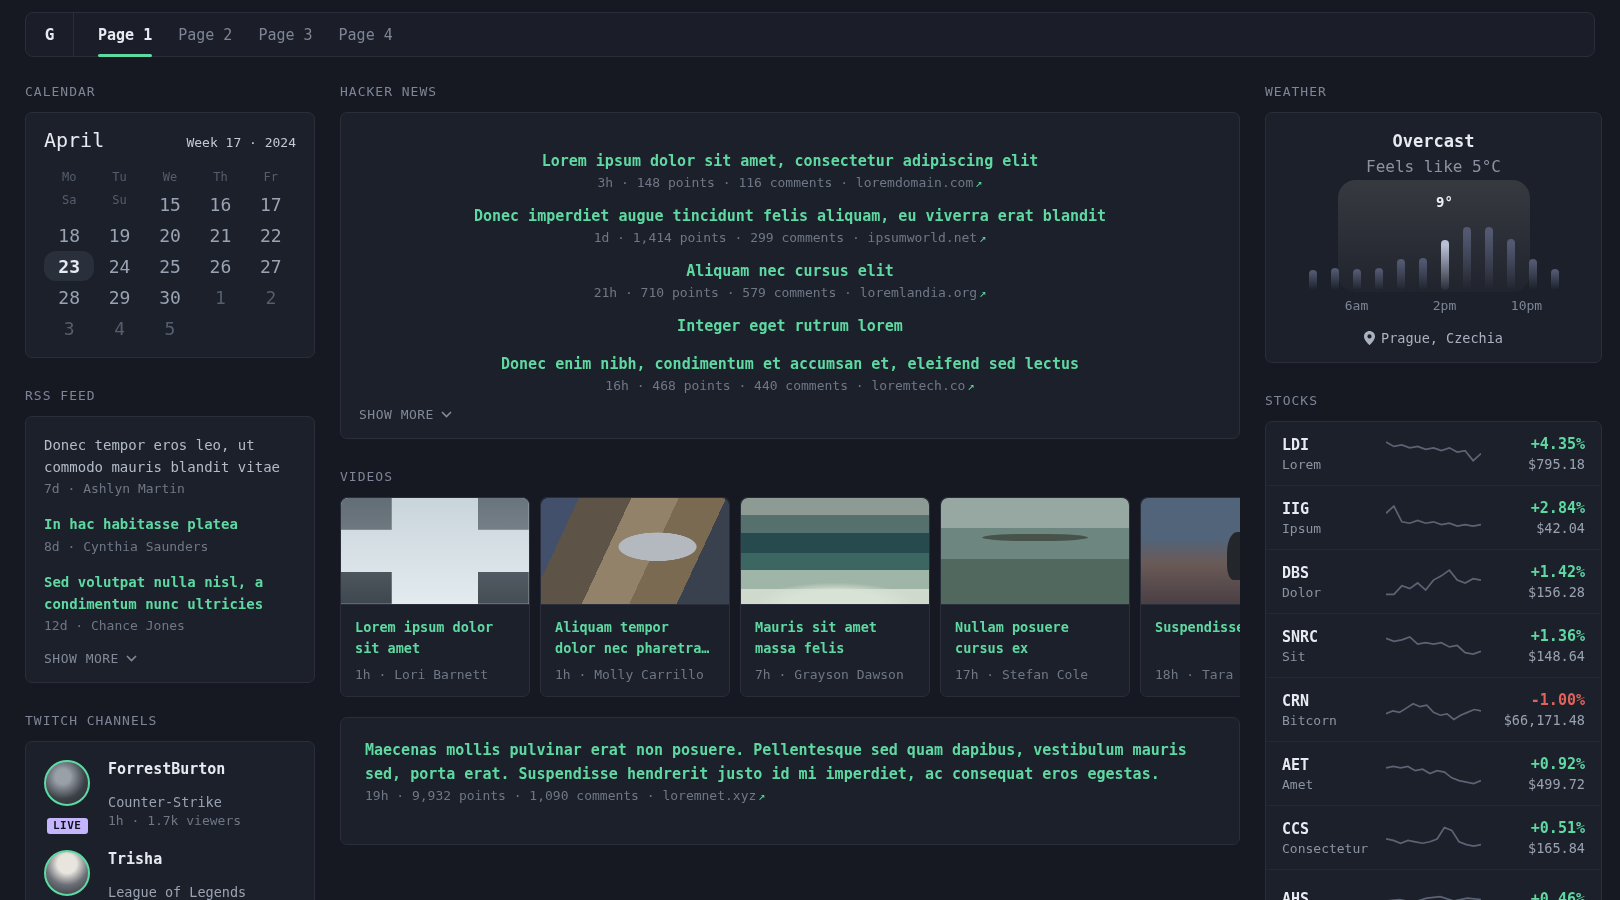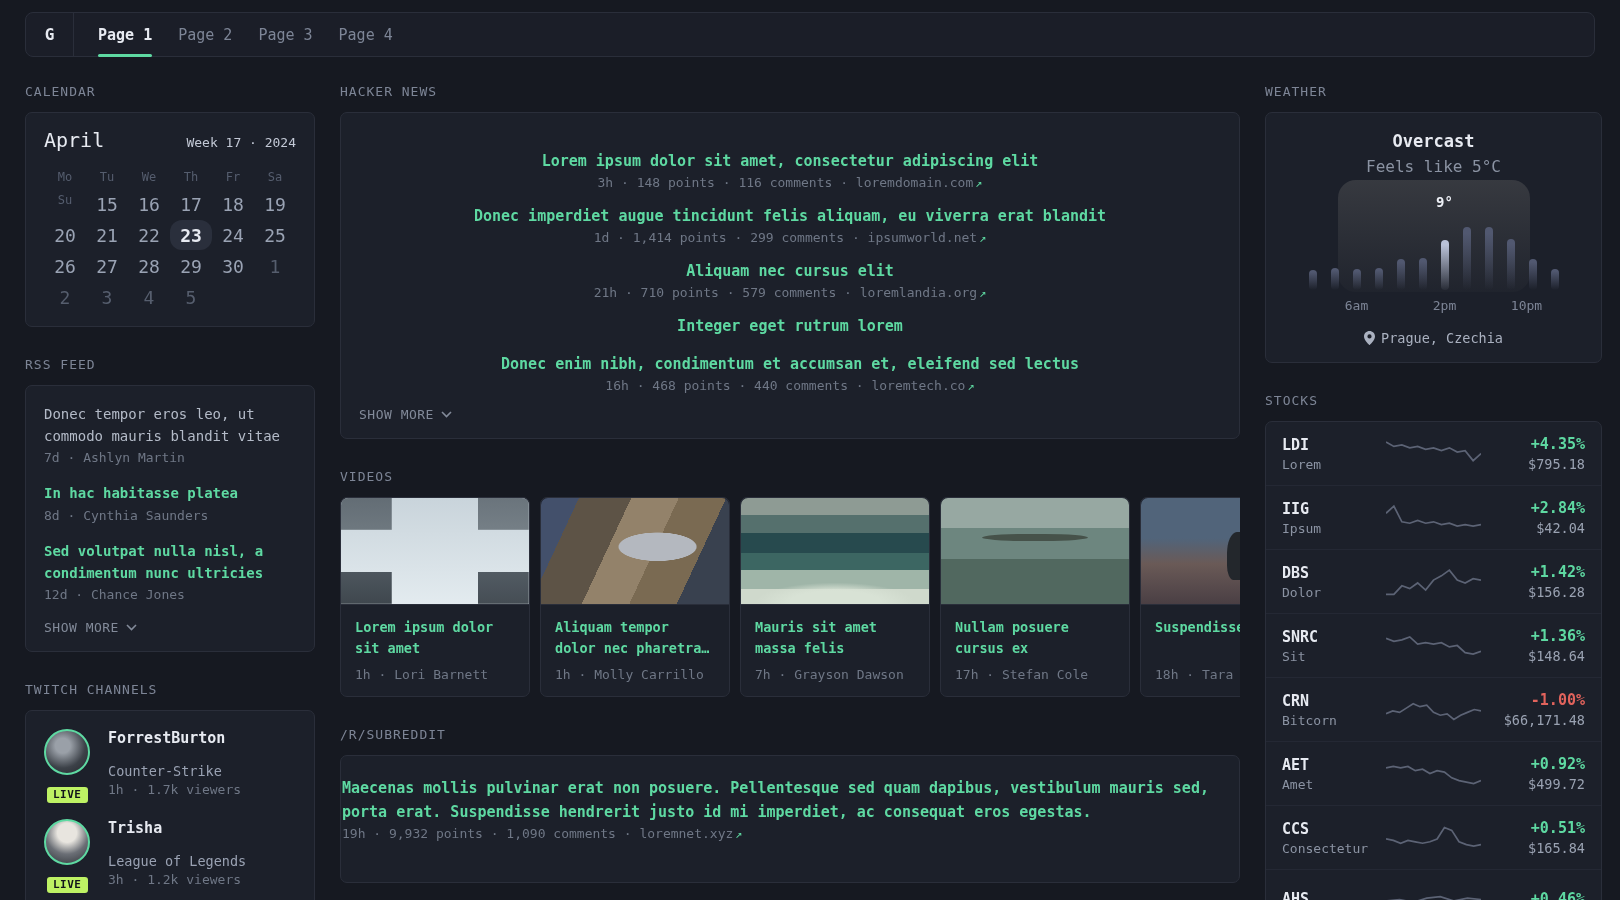--- a/index.html
+++ b/index.html
@@ -53,21 +53,21 @@
     display:flex; align-items:center; gap:7px; color:#828a99;
     font-size:13px; letter-spacing:.5px; cursor:pointer;
   }
   .chev{stroke:#828a99; fill:none; stroke-width:1.6;}
   .ext{color:var(--accent); font-size:12px; margin-left:2px;}
   
   .cal{padding:15px 18px 14px;}
   .cal-head{display:flex; justify-content:space-between; align-items:baseline;}
   .cal-month{font-size:20px; color:var(--text);}
   .cal-week{font-size:13px; color:#c3c9d6;}
-  .cal-grid{display:grid; grid-template-columns:repeat(6,1fr); margin-top:14px; row-gap:1px;}
+  .cal-grid{display:grid; grid-template-columns:repeat(5,1fr); margin-top:14px; row-gap:1px;}
   .cal-grid span{
     height:30px; display:flex; align-items:center; justify-content:center;
     font-size:18px; color:#9aa3b4;
   }
   .cal-grid .wd{color:#555d6e; font-size:12px; height:22px;}
   .cal-grid .out{color:#565e6e;}
   .cal-grid .sel{
     background:var(--sel); color:var(--text); border-radius:12px; font-weight:bold;
   }
   
@@ -82,33 +82,33 @@
   .tw-avwrap{position:relative; width:48px; flex:none;}
   .tw-av{
     width:46px; height:46px; border-radius:50%;
     border:2px solid var(--accent); background-clip:padding-box;
   }
   .tw-av.off{border-color:#9aa2b3;}
   .a1{background:radial-gradient(circle at 40% 35%, #9aa0a8 0 20%, #3c4148 60%, #23262c);}
   .a2{background:radial-gradient(circle at 50% 28%, #e8e5df 0 26%, #6b6f76 58%, #2f3338);}
   .a3{background:radial-gradient(circle at 50% 40%, #d9c2a8 0 30%, #8a7a68 62%, #40434a);}
   .live-badge{
-    position:absolute; left:1px; bottom:-8px; background:#bef264; color:#11141b;
+    position:absolute; left:1px; bottom:-8px; background:#c4b5fd; color:#11141b;
     font-size:11px; font-weight:bold; padding:1px 6px 2px; border-radius:5px;
     border:2px solid var(--card); letter-spacing:.5px;margin-top:40px;
   }
   .tw-name{font-size:15px; font-weight:bold; color:var(--text);}
   .tw-game{font-size:13.5px; color:#9aa2b3; margin-top:16px;}
   .tw-meta{font-size:13px; color:var(--meta); margin-top:3px;}
   
   .hn{padding:36px 18px 16px;text-align:center;}
   .hn-item{margin-bottom:14px;}
   .hn-title{color:var(--accent); font-size:15px; font-weight:bold; line-height:1.6; cursor:pointer;}
   .hn-meta{color:var(--meta); font-size:13px; margin-top:2px; margin-bottom:12px;}
-  .sub{padding:20px 1px; min-height:128px;}
+  .sub{padding:20px 24px; min-height:128px;margin-top:20px;}
   
   .vid-row{display:flex; gap:10px; overflow:hidden; width:900px;}
   .vid-card{flex:0 0 190px; cursor:pointer;}
   .thumb{height:107px; border-radius:7px 7px 0 0; border-bottom:1px solid var(--border); position:relative; overflow:hidden;}
   .t1{background:
     linear-gradient(#636d75,#6e787f) 0 0/27% 30% no-repeat,
     linear-gradient(#6a747c,#757f86) 100% 0/27% 30% no-repeat,
     linear-gradient(#4d565e,#3f474e) 0 100%/27% 30% no-repeat,
     linear-gradient(#525b63,#454d54) 100% 100%/27% 30% no-repeat,
     linear-gradient(180deg,#c9d4db,#e3ebef);}
@@ -346,21 +346,20 @@
       </div>
       <div class="card vid-card">
         <div class="thumb t5"></div>
         <div class="vid-body">
           <div class="vid-title">Suspendisse diam</div>
           <div class="vid-meta">18h · Tara</div>
         </div>
       </div>
     </div>
 
-    <div class="section-h">/R/SUBREDDIT</div>
     <div class="card sub">
       <div class="hn-item">
         <div class="hn-title">Maecenas mollis pulvinar erat non posuere. Pellentesque sed quam dapibus, vestibulum mauris sed, porta erat. Suspendisse hendrerit justo id mi imperdiet, ac consequat eros egestas.</div>
         <div class="hn-meta"><span>19h · 9,932 points · 1,090 comments · loremnet.xyz</span><span class="ext">↗</span></div>
       </div>
     </div>
   </main>
 
   <aside class="col-right">
     <div class="section-h">WEATHER</div>

